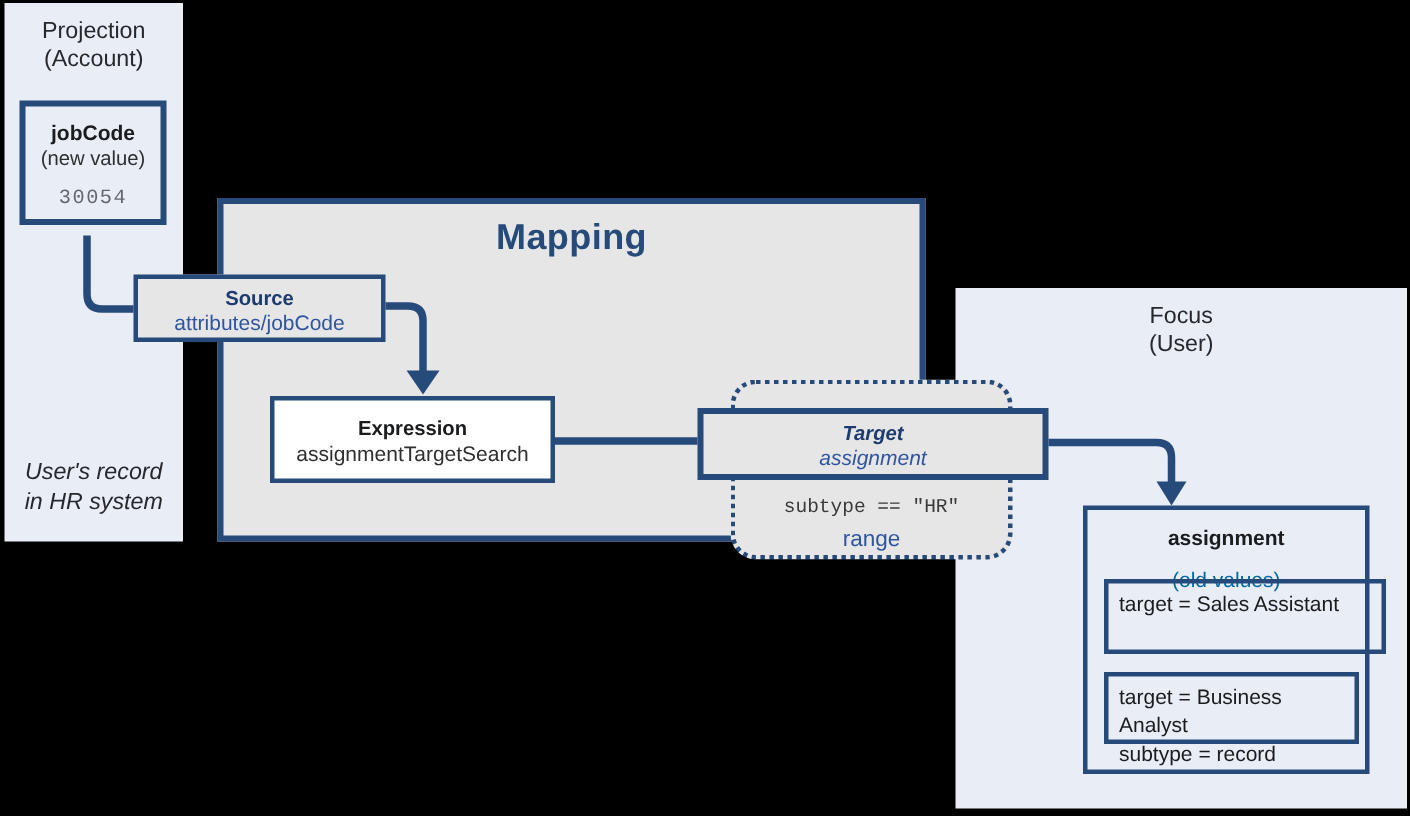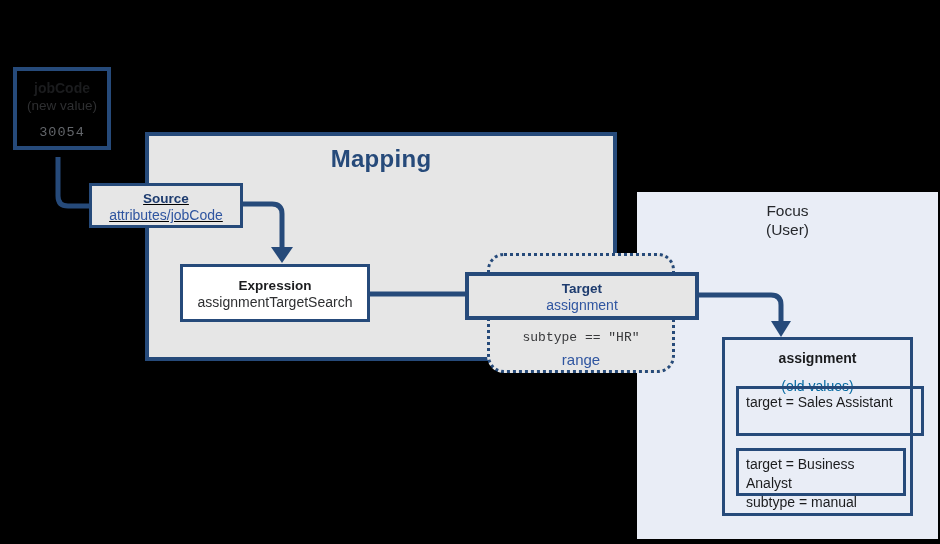--- a/index.html
+++ b/index.html
@@ -41,20 +41,30 @@
     text-align:left; padding:4px 7px; font-size:14px; line-height:19px; color:#1b1c1e;
   }
   svg.wires { position:absolute; left:0; top:0; pointer-events:none; }
   .z1{z-index:1}.z2{z-index:2}.z3{z-index:3}.z4{z-index:4}.z5{z-index:5}
 </style>
 </head>
 <body>
 
 <div class="stage">
 
+  <div class="panel z1" style="left:3px; top:2px; width:119px; height:359px;">
+    <div class="panel-title">
+      <div>Projection</div>
+      <div>(Account)</div>
+    </div>
+    <div class="caption" style="top:303px;">
+      <div>User's record</div>
+      <div>in HR system</div>
+    </div>
+  </div>
 
   <div class="panel z1" style="left:637px; top:192px; width:301px; height:347px;">
     <div class="panel-title">
       <div>Focus</div>
       <div>(User)</div>
     </div>
   </div>
 
   <div class="box thick fill-gray z2" style="left:145px; top:132px; width:472px; height:229px;">
     <div class="mapping-title">Mapping</div>
@@ -77,42 +87,42 @@
     <div class="condition" style="margin-top:74px;">subtype == "HR"</div>
     <div class="range-label" style="margin-top:6px;">range</div>
   </div>
 
   <div class="box thick fill-none z5" style="left:13px; top:67px; width:98px; height:83px; padding-top:9px;">
     <div class="lbl-dark" style="font-size:14px;">jobCode</div>
     <div class="val-dark" style="font-size:13.5px;">(new value)</div>
     <div class="jobcode-value">30054</div>
   </div>
 
-  <div class="box fill-gray z5" style="left:89px; top:183px; width:154px; height:45px; padding-top:4px;text-decoration:underline;">
+  <div class="box fill-gray z5" style="left:89px; top:183px; width:168px; height:45px; padding-top:4px;">
     <div class="lbl-navy">Source</div>
     <div class="val-blue">attributes/jobCode</div>
   </div>
 
   <div class="box fill-white z5" style="left:180px; top:264px; width:190px; height:58px; padding-top:10px;">
     <div class="lbl-dark">Expression</div>
     <div class="val-dark">assignmentTargetSearch</div>
   </div>
 
-  <div class="box thick fill-gray z5" style="left:465px; top:272px; width:234px; height:48px; padding-top:4px;">
+  <div class="box thick fill-gray z5" style="left:465px; top:272px; width:234px; height:48px; padding-top:4px;font-style:italic;">
     <div class="lbl-navy">Target</div>
     <div class="val-blue">assignment</div>
   </div>
 
   <div class="box fill-none z5" style="left:722px; top:337px; width:191px; height:179px; padding-top:9px;">
     <div class="assign-title-name">assignment</div>
     <div class="assign-title-sub">(old values)</div>
 
     <div class="value-item" style="left:11px; top:46px; width:188px; height:50px;">
       <div>target = Sales Assistant</div>
     </div>
 
     <div class="value-item" style="left:11px; top:108px; width:170px; height:48px;">
       <div>target = Business Analyst</div>
-      <div>subtype = manual</div>
+      <div>subtype = record</div>
     </div>
   </div>
 
 </div>
 
 </body></html>

